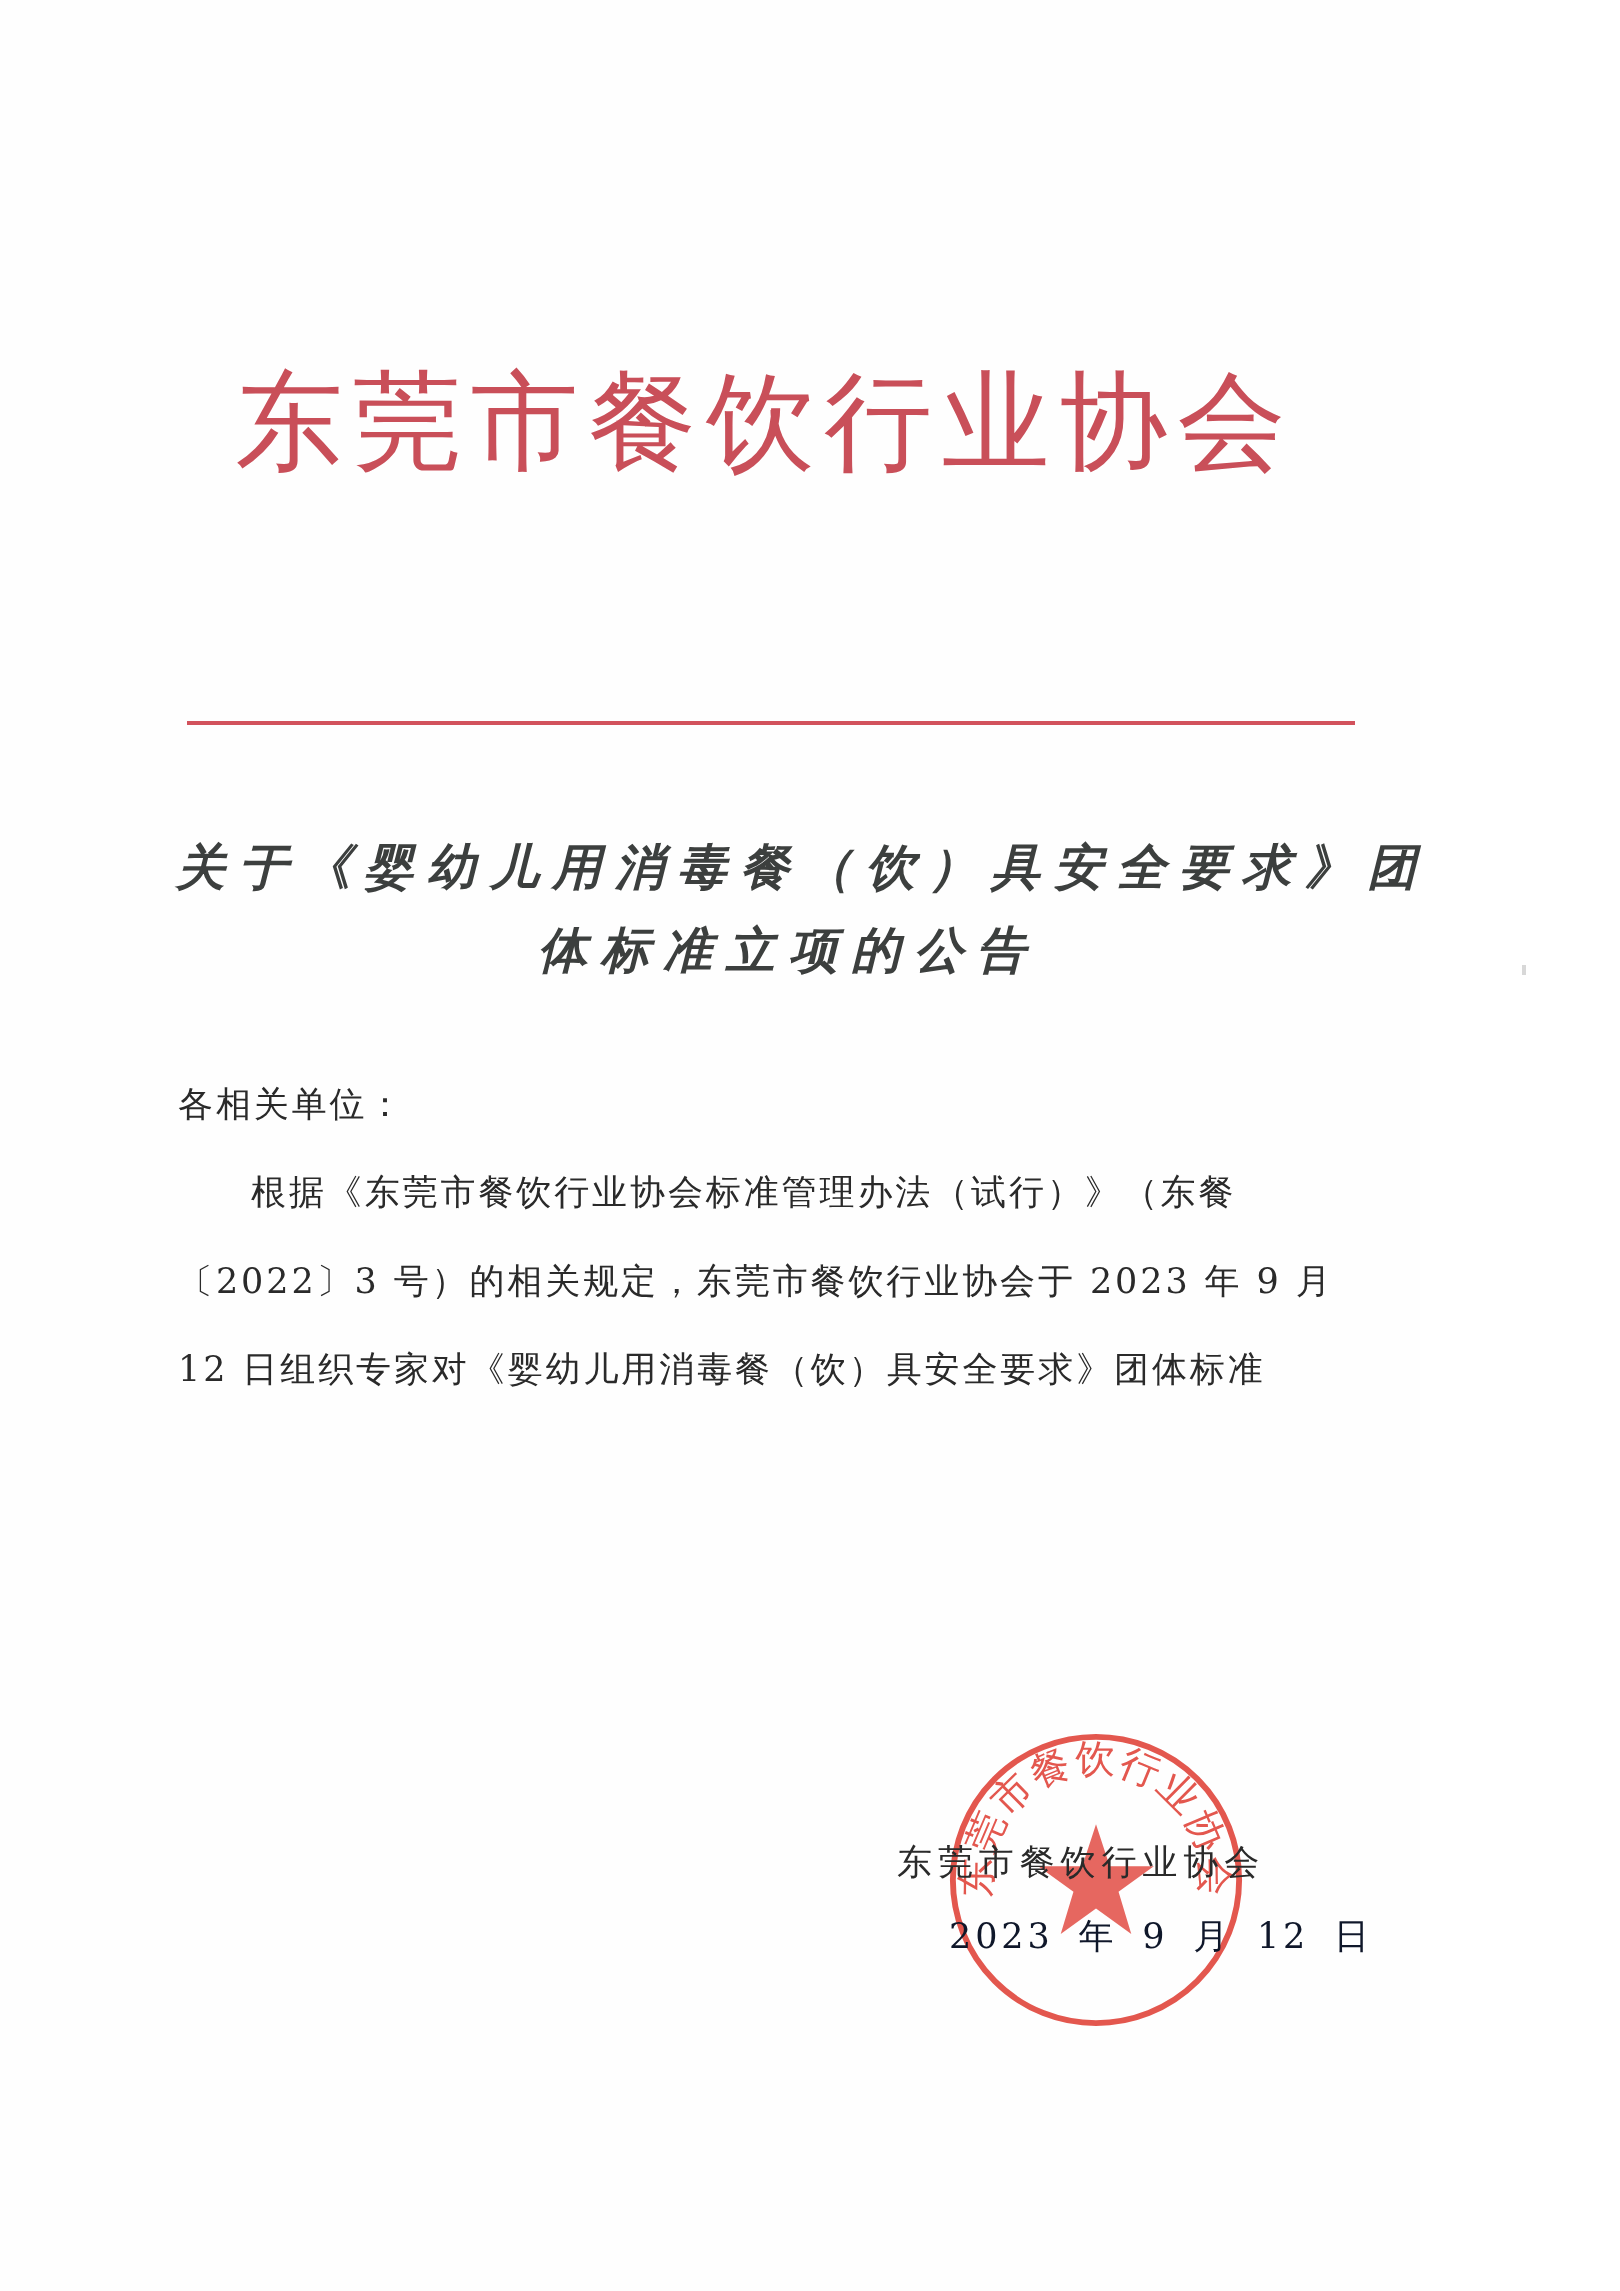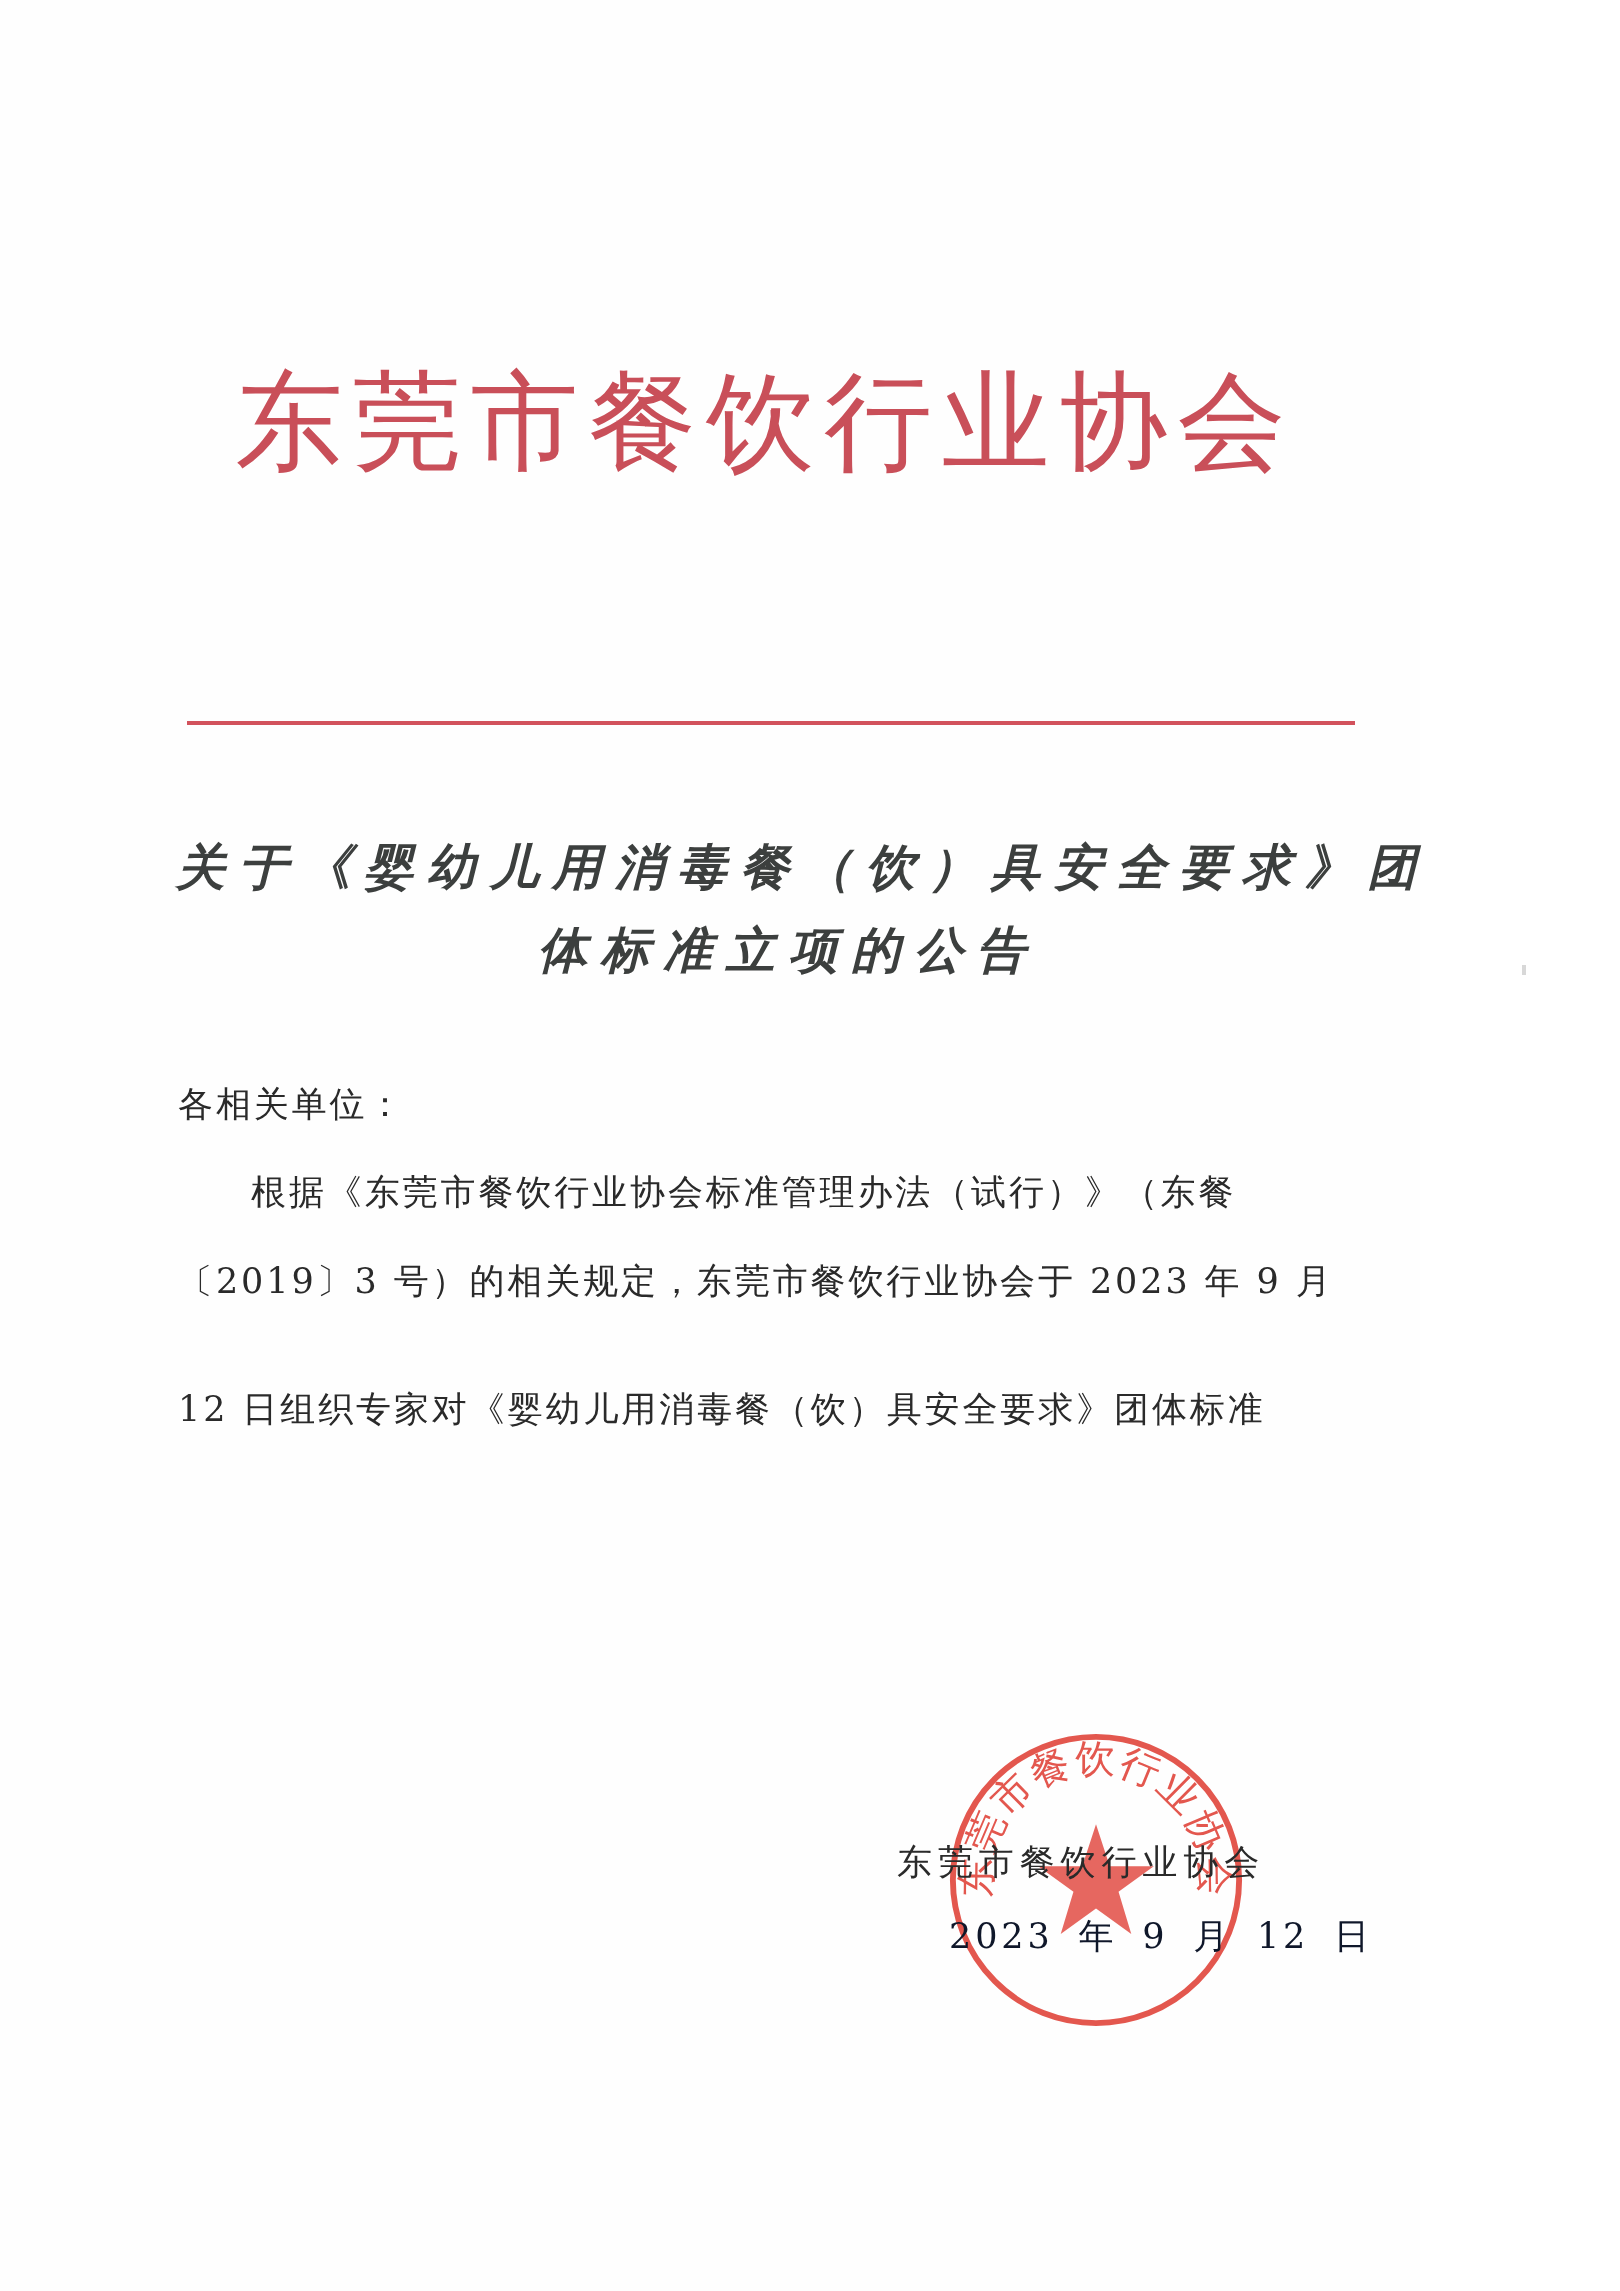--- a/index.html
+++ b/index.html
@@ -27,21 +27,21 @@
 
     .body-text {
       position: absolute; left: 178px; width: 1235px;
       font-family: "DejaVu Serif", "Liberation Serif", serif;
       font-size: 35px; color: #2a2a2a; white-space: nowrap;
       letter-spacing: 2.9px;
     }
     .salutation { top: 1081px; }
     .p1 { top: 1169px; text-indent: 73px; }
     .p2 { top: 1258px; }
-    .p3 { top: 1386px; }
+    .p3 { top: 1346px; }
     .p4 { top: 1434px; }
 
     .sign-org {
       position: absolute; left: 897px; top: 1839px;
       font-family: "DejaVu Serif", "Liberation Serif", serif;
       font-size: 35px; color: #2a2a2a; letter-spacing: 5.9px; white-space: nowrap;
     }
     .sign-date {
       position: absolute; left: 949px; top: 1913px;
       font-family: "DejaVu Serif", "Liberation Serif", serif;
@@ -64,21 +64,21 @@
 
   <div class="masthead">东莞市餐饮行业协会</div>
 
   <div class="rule"></div>
 
   <div class="heading l2">体标准立项的公告</div>
   <div class="heading l1">关于《婴幼儿用消毒餐（饮）具安全要求》团</div>
 
   <div class="body-text salutation">各相关单位：</div>
   <div class="body-text p1">根据《东莞市餐饮行业协会标准管理办法（试行）》（东餐</div>
-  <div class="body-text p2">〔2019〕3 号）的相关规定，东莞市餐饮行业协会于 2023 年 9 月</div>
+  <div class="body-text p2">〔2022〕3 号）的相关规定，东莞市餐饮行业协会于 2023 年 9 月</div>
   <div class="body-text p3">12 日组织专家对《婴幼儿用消毒餐（饮）具安全要求》团体标准</div>
 
   <div class="edge-mark"></div>
 
   <svg class="seal" viewBox="0 0 304 304" xmlns="http://www.w3.org/2000/svg">
     <defs>
       <path id="sealArc" d="M 62 210 A 108 108 0 1 1 242 210"></path>
     </defs>
     <circle cx="152" cy="152" r="146" fill="none" stroke="#e2483f" stroke-width="6"></circle>
     <text font-family="DejaVu Serif, Liberation Serif, serif" font-size="40" fill="#e2483f" letter-spacing="2">

